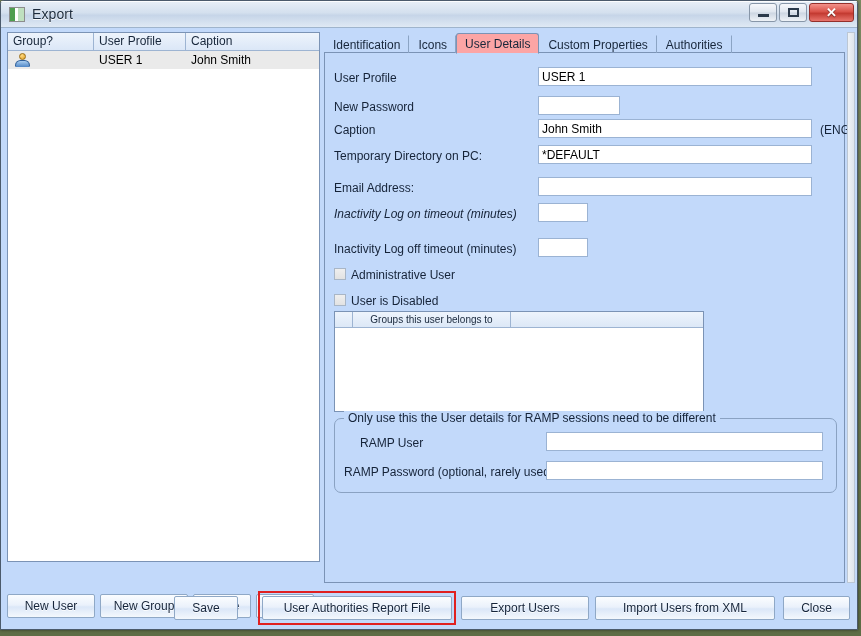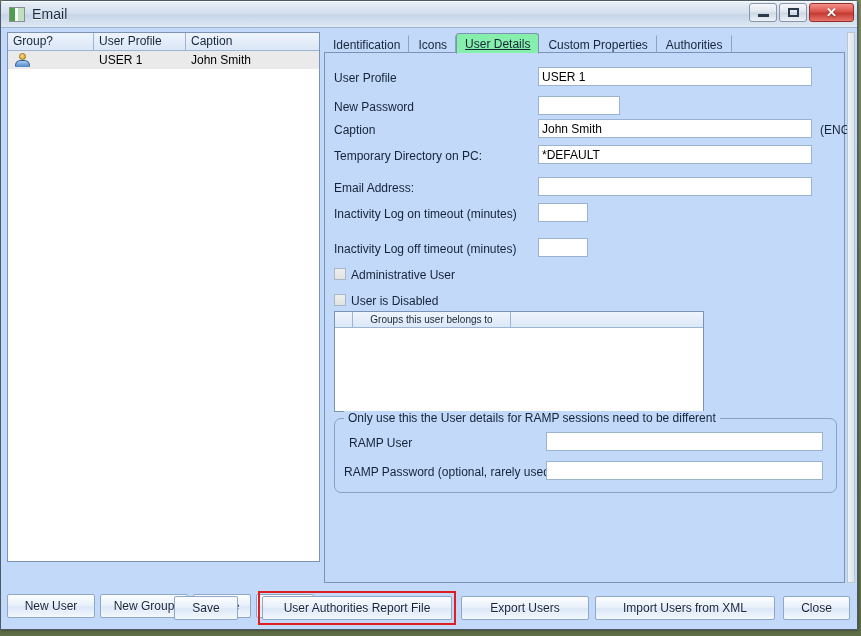--- a/index.html
+++ b/index.html
@@ -125,25 +125,24 @@
   }
   #tabstrip{ display:flex; align-items:flex-end; height:21px; position:relative; z-index:2;}
   .tab{
     height:18px; padding:0 8px; font-size:12px; color:#17263a;
     display:flex; align-items:center; cursor:default;
     border:1px solid transparent; border-bottom:none;
     border-right:1px solid #8ba4c4;
     background: transparent;
   }
   .tab.active{
-    height:21px; background:#86efac;
+    height:21px; background:#fca5a5;
     border:1px solid #7b93b5; border-bottom:1px solid #c2d9fa;
     border-radius:3px 3px 0 0; margin-bottom:-1px;
     font-weight:normal;
-    text-decoration:underline;
   }
   #tab-body{
     position:absolute; left:0; right:0; top:20px; bottom:0;
     background:#c2d9fa; border:1px solid #7b93b5;
   }
   .form{ position:relative; height:100%; }
   .row{ position:absolute; display:flex; align-items:center; }
   .lbl{ font-size:12px; color:#152338; white-space:nowrap; }
   .inp{
     background:#ffffff; border:1px solid #9bb3d3; height:19px;
@@ -204,21 +203,21 @@
 <div id="desktop"></div>
 
 <div id="window">
 
   <div id="titlebar">
     <div class="win-icon">
       <i></i>
         <i></i>
         <i></i>
     </div>
-    <span id="wintitle">Email</span>
+    <span id="wintitle">Export</span>
     <div class="caption-buttons">
       <div class="cbtn">
         <span class="glyph-min"></span>
       </div>
       <div class="cbtn">
         <span class="glyph-max"></span>
       </div>
       <div class="cbtn close">
         <span>✕</span>
       </div>
@@ -285,21 +284,21 @@
             <span class="lbl" style="width:200px;">Temporary Directory on PC:</span>
           </div>
           <div class="inp" style="position:absolute; left:213px; top:92px; width:274px;">*DEFAULT</div>
 
           <div class="row" style="left:9px; top:128px;">
             <span class="lbl" style="width:200px;">Email Address:</span>
           </div>
           <div class="inp" style="position:absolute; left:213px; top:124px; width:274px;"></div>
 
           <div class="row" style="left:9px; top:154px;">
-            <span class="lbl" style="width:200px;">Inactivity Log on timeout (minutes)</span>
+            <span class="lbl" style="width:200px;font-style:italic;">Inactivity Log on timeout (minutes)</span>
           </div>
           <div class="inp" style="position:absolute; left:213px; top:150px; width:50px;"></div>
 
           <div class="row" style="left:9px; top:189px;">
             <span class="lbl" style="width:200px;">Inactivity Log off timeout (minutes)</span>
           </div>
           <div class="inp" style="position:absolute; left:213px; top:185px; width:50px;"></div>
 
           <div class="chk-row" style="left:9px; top:215px;">
             <span class="chk"></span>
@@ -313,21 +312,21 @@
           <div id="groups-grid">
             <div id="groups-head">
               <div class="ggh" id="ggh-0"></div>
               <div class="ggh" id="ggh-1">Groups this user belongs to</div>
               <div class="ggh" id="ggh-2"></div>
             </div>
           </div>
 
           <div id="ramp-box">
             <span id="ramp-legend">Only use this the User details for RAMP sessions need to be different</span>
-            <span class="lbl" style="position:absolute; left:14px; top:17px;">RAMP User</span>
+            <span class="lbl" style="position:absolute; left:25px; top:17px;">RAMP User</span>
             <div class="inp" style="position:absolute; left:211px; top:13px; width:277px;"></div>
             <span class="lbl" style="position:absolute; left:9px; top:46px;">RAMP Password (optional, rarely used)</span>
             <div class="inp" style="position:absolute; left:211px; top:42px; width:277px;"></div>
           </div>
 
         </div>
       </div>
     </div>
 
     <div id="right-edge"></div>

